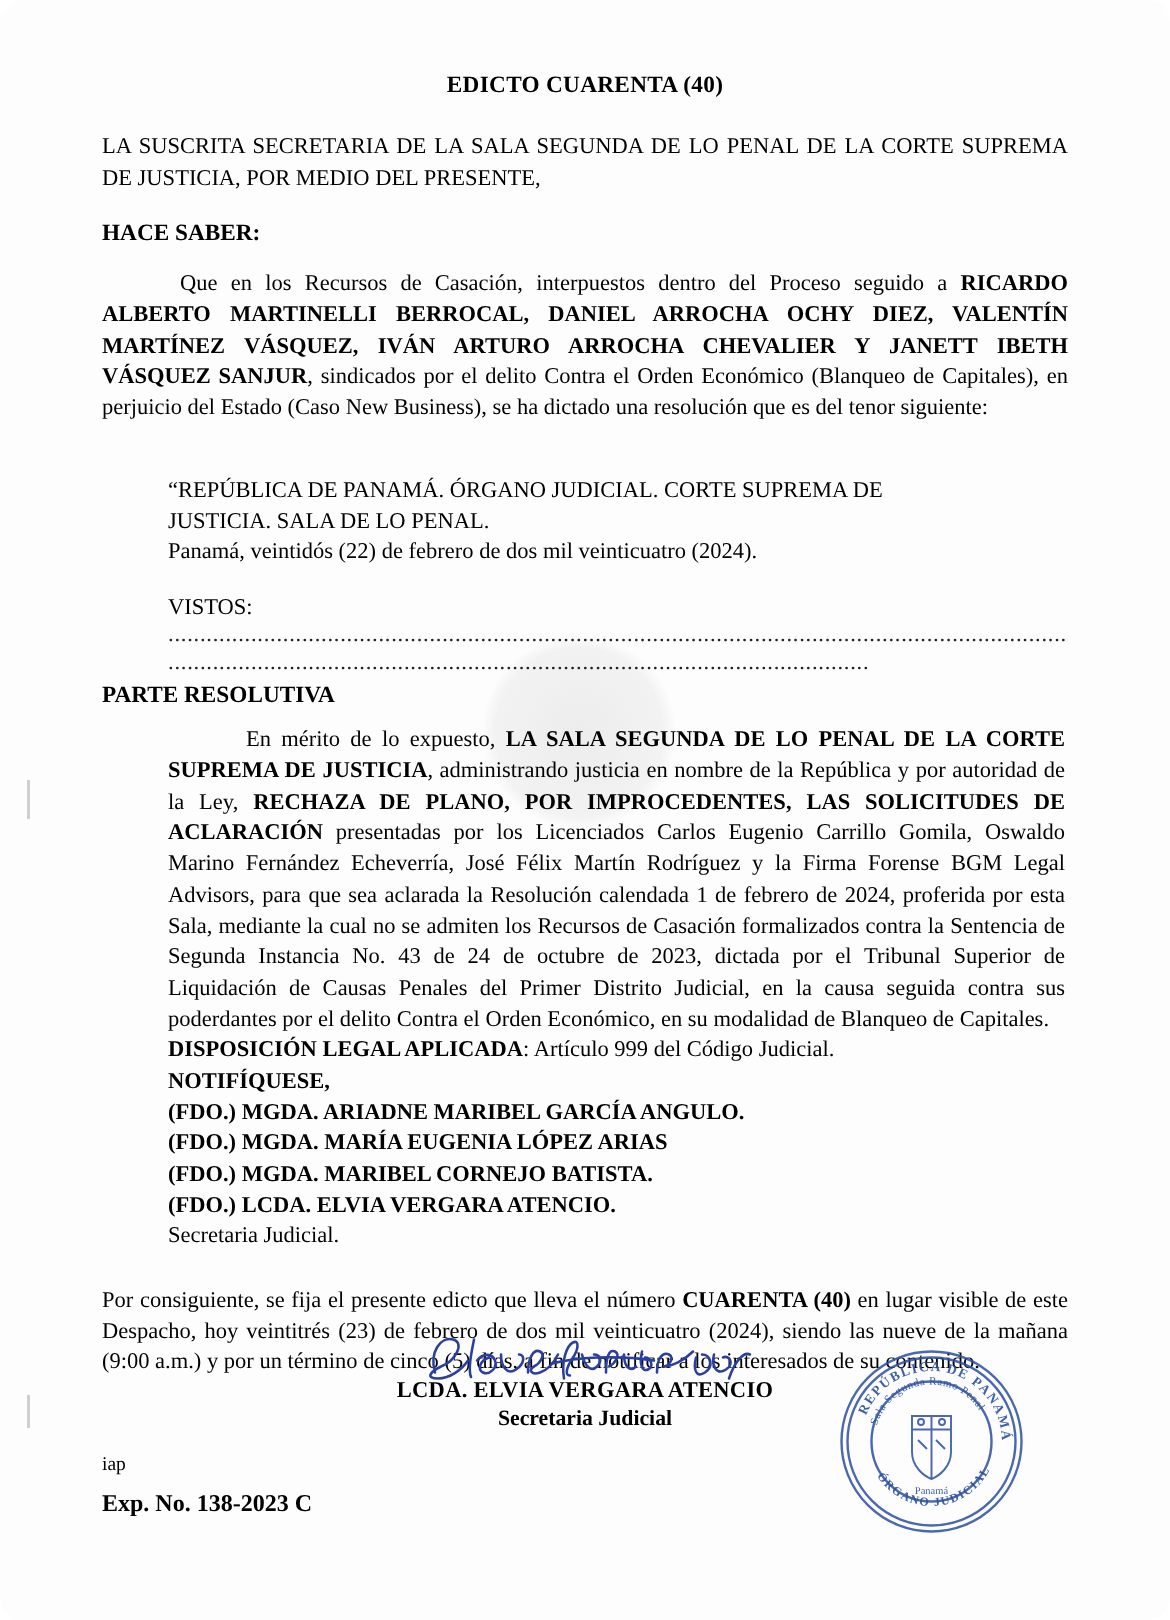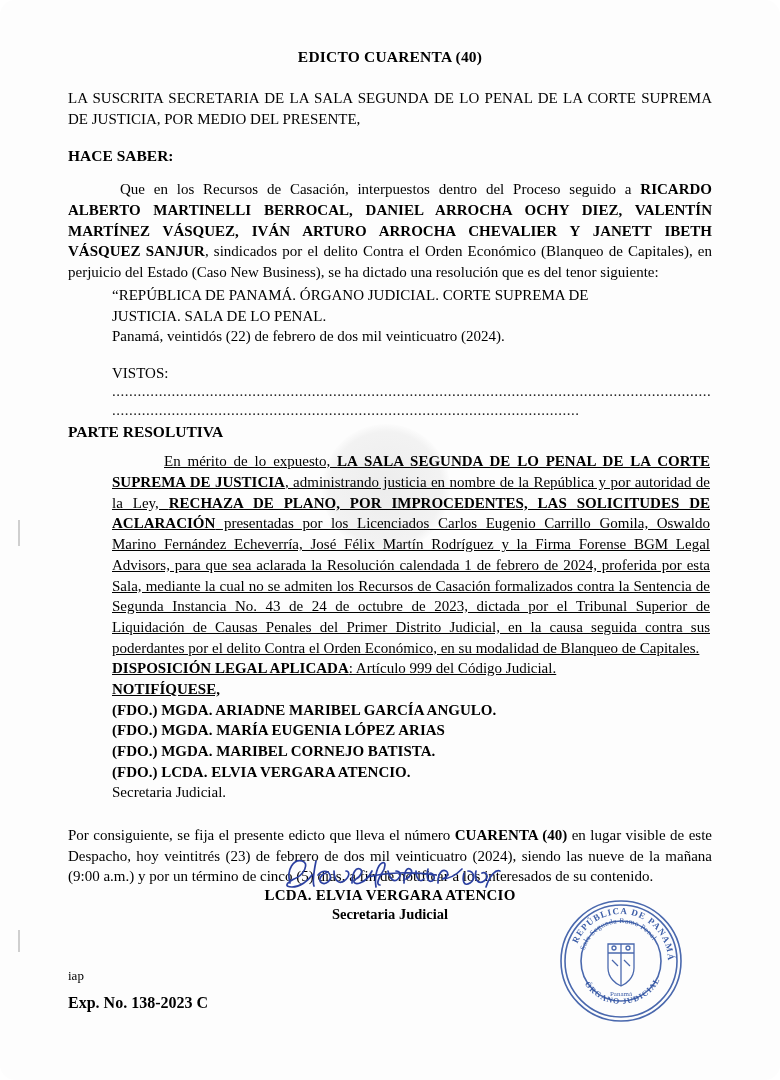--- a/index.html
+++ b/index.html
@@ -52,21 +52,21 @@
     text-align: left;
     font-weight: bold;
     font-size: 15.5px;
     margin: 0 0 14px 0;
   }
   .indent {
     text-indent: 52px;
   }
   b { font-weight: bold; }
   .quote-block {
-    margin-top: 2px;
+    margin-top: 34px;
     padding-left: 44px;
     font-size: 15px;
     line-height: 1.38;
   }
   .quote-block p { text-align: left; }
   .vistos {
     margin-top: 18px;
     padding-left: 44px;
     font-size: 15px;
   }
@@ -82,21 +82,21 @@
   .dotline.short { width: 490px; }
   .parte {
     font-weight: bold;
     font-size: 15.5px;
     margin: 4px 0 10px 0;
   }
   .body-block {
     padding-left: 44px;
     padding-right: 2px;
   }
-  .body-block p { text-align: justify; text-decoration: underline; }
+  .body-block p { text-align: justify; }
   .sig-list {
     padding-left: 44px;
     font-size: 15px;
     line-height: 1.38;
   }
   .sig-list div { white-space: nowrap; }
   .sig-list .bold { font-weight: bold; }
   .closing {
     margin-top: 22px;
   }

